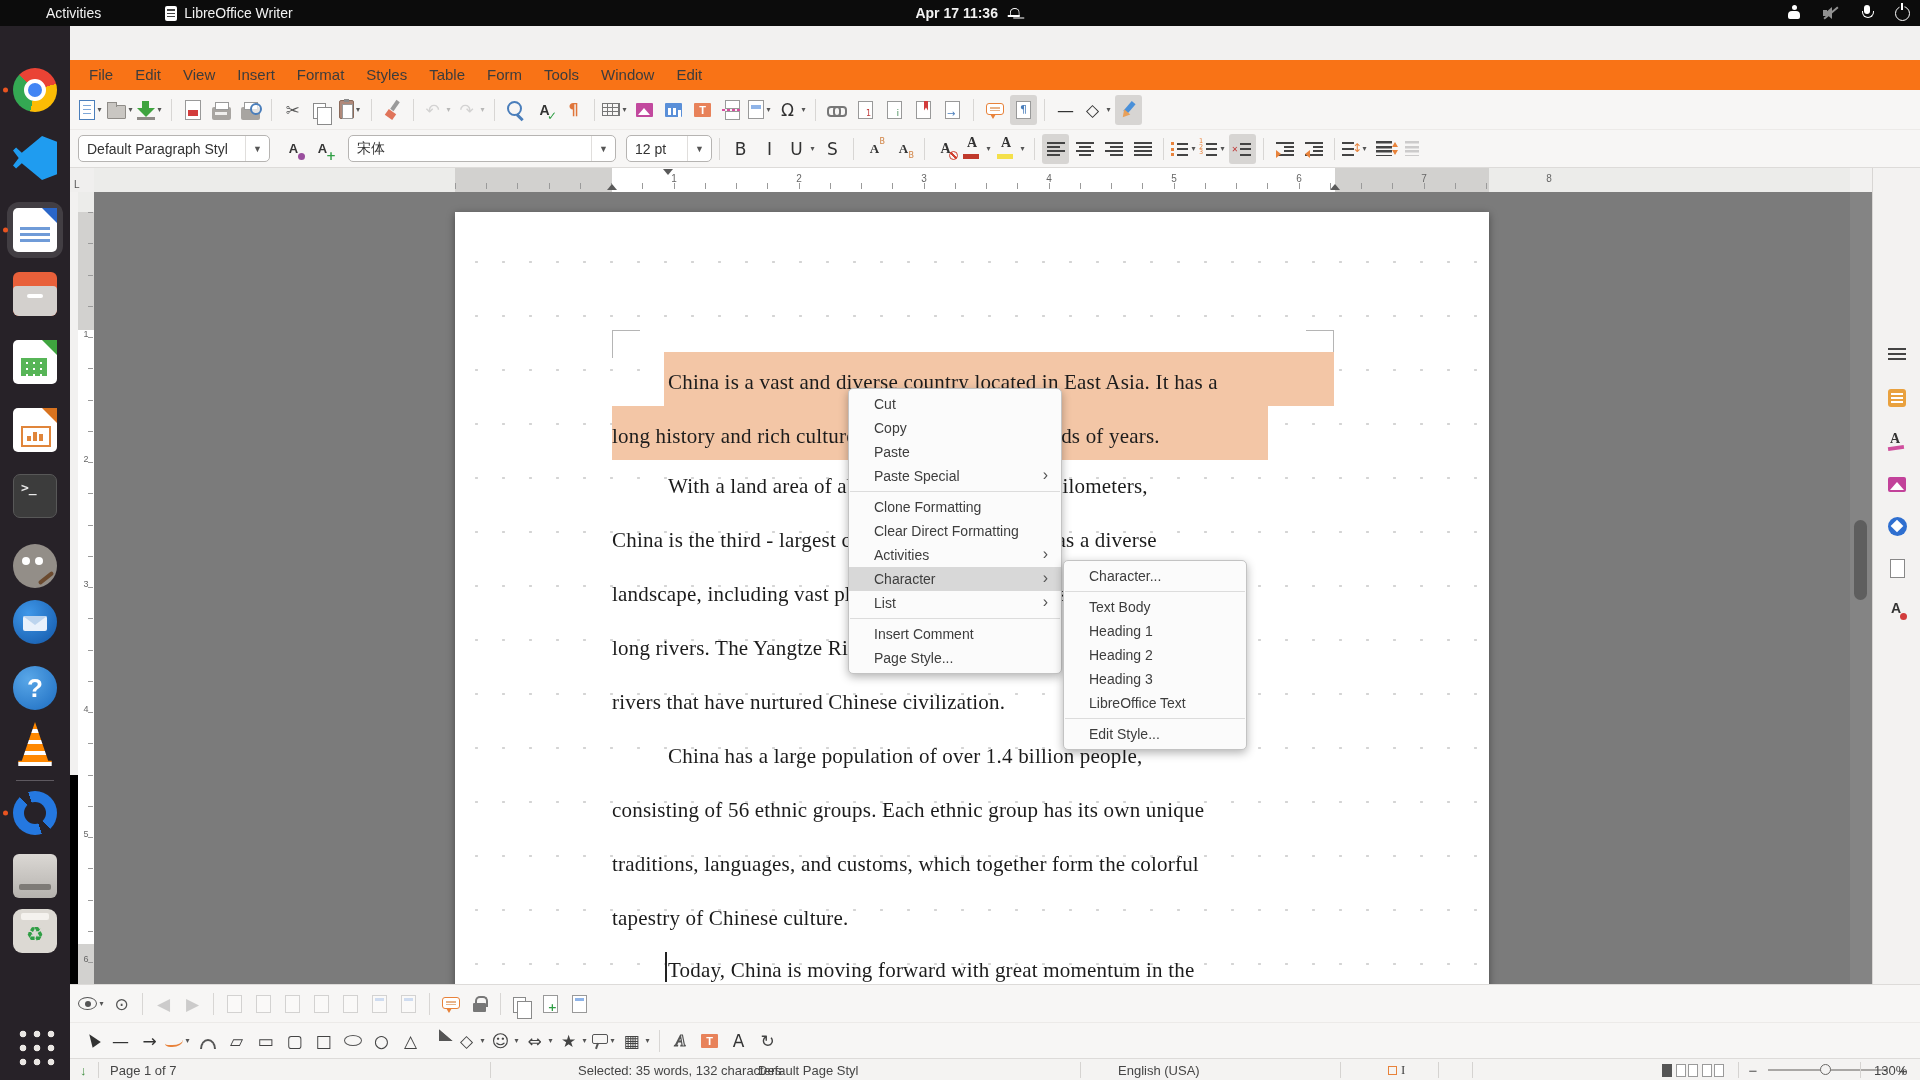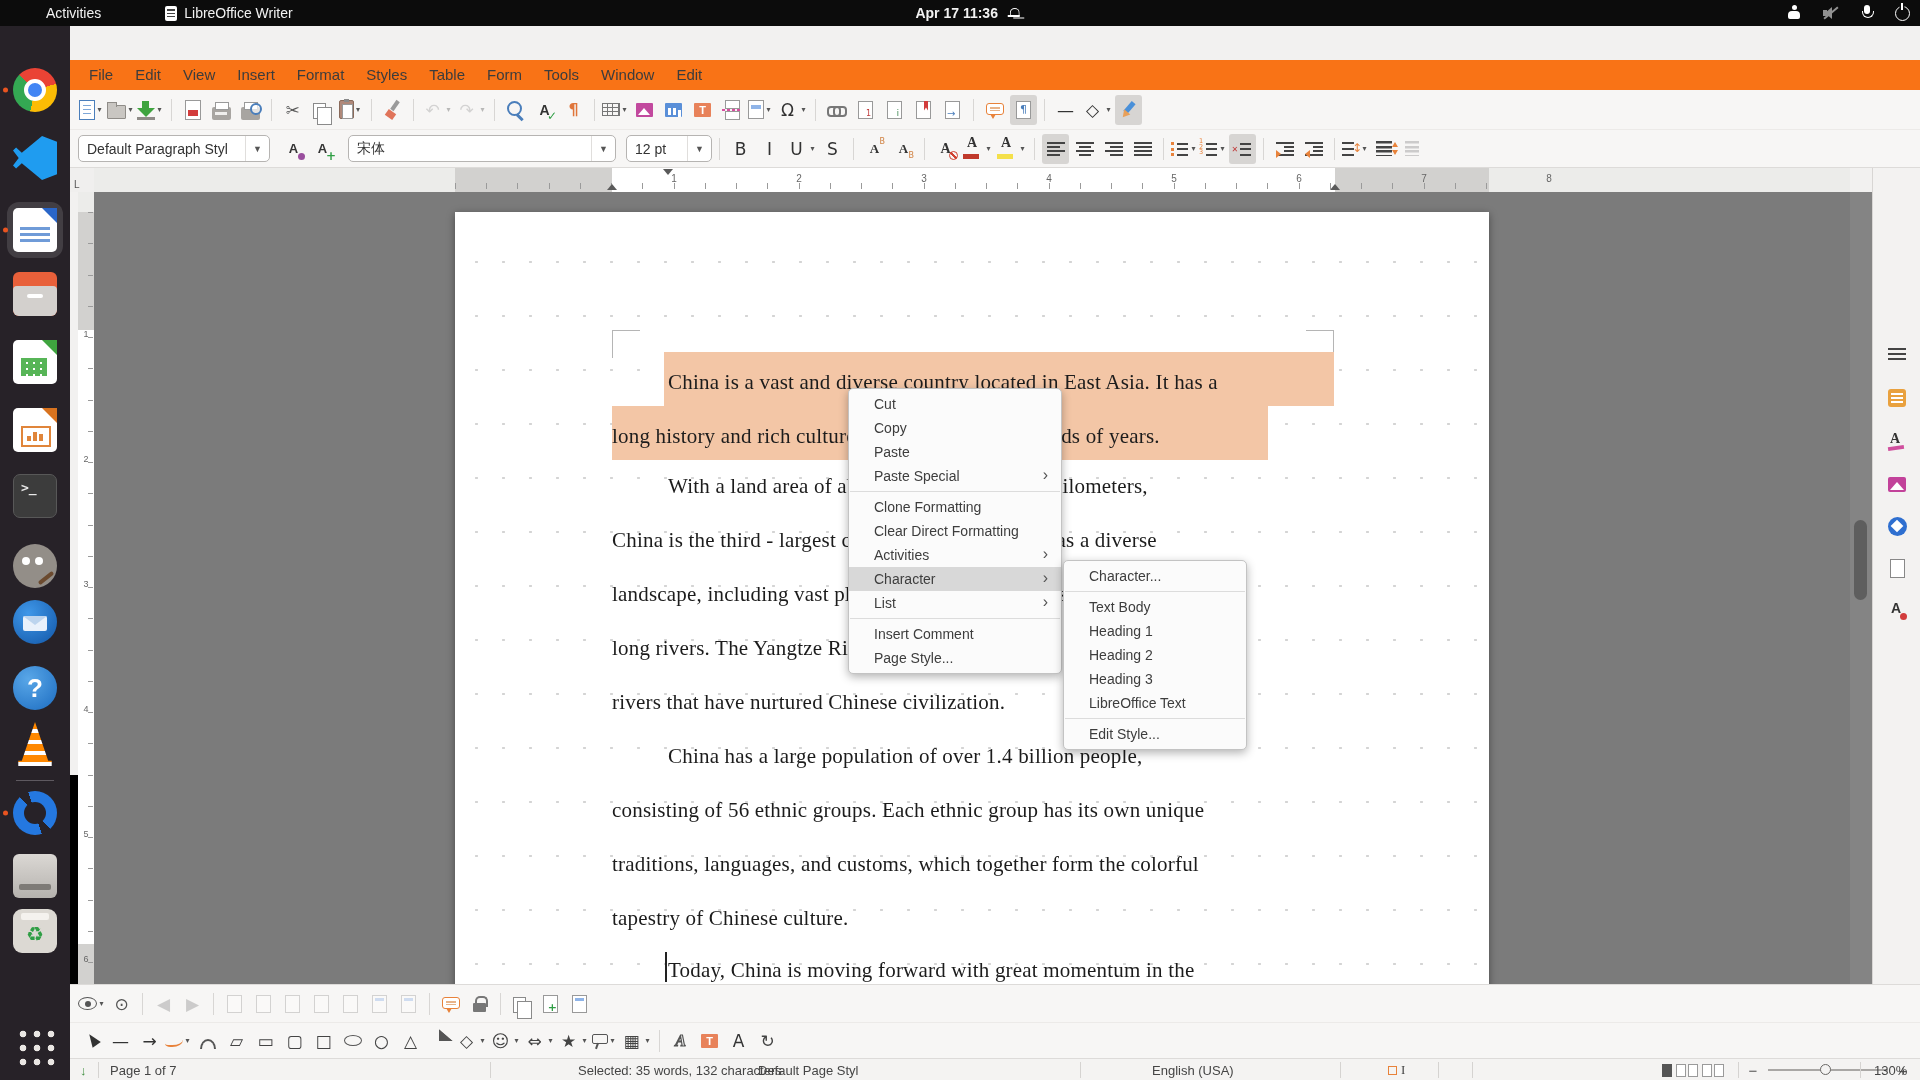--- a/index.html
+++ b/index.html
@@ -921,21 +921,21 @@
     </div>
 
   <div class="statusbar">
     <span class="sb-el" style="left:10px;color:#3f8f3f;font-weight:700">↓</span>
     <span class="sdiv" style="left:28px"></span>
     <span class="sb-el" style="left:40px">Page 1 of 7</span>
     <span class="sdiv" style="left:420px"></span>
     <span class="sb-el" style="left:508px">Selected: 35 words, 132 characters</span>
     <span class="sdiv" style="left:1010px"></span>
     <span class="sb-el" style="left:688px">Default Page Styl</span>
-    <span class="sb-el" style="left:1082px">English (USA)</span>
+    <span class="sb-el" style="left:1048px">English (USA)</span>
     <span class="sdiv" style="left:1270px"></span>
     <span class="sb-el" style="left:1318px">
         <span class="ins-ic"></span>
         <span style="font-family:'Liberation Serif',serif">I</span>
       </span>
     <span class="sdiv" style="left:1368px"></span>
     <span class="sdiv" style="left:1402px"></span>
     <span class="sb-el" style="left:1592px">
       <span class="vw one"></span>
       <span class="vw two"></span>

